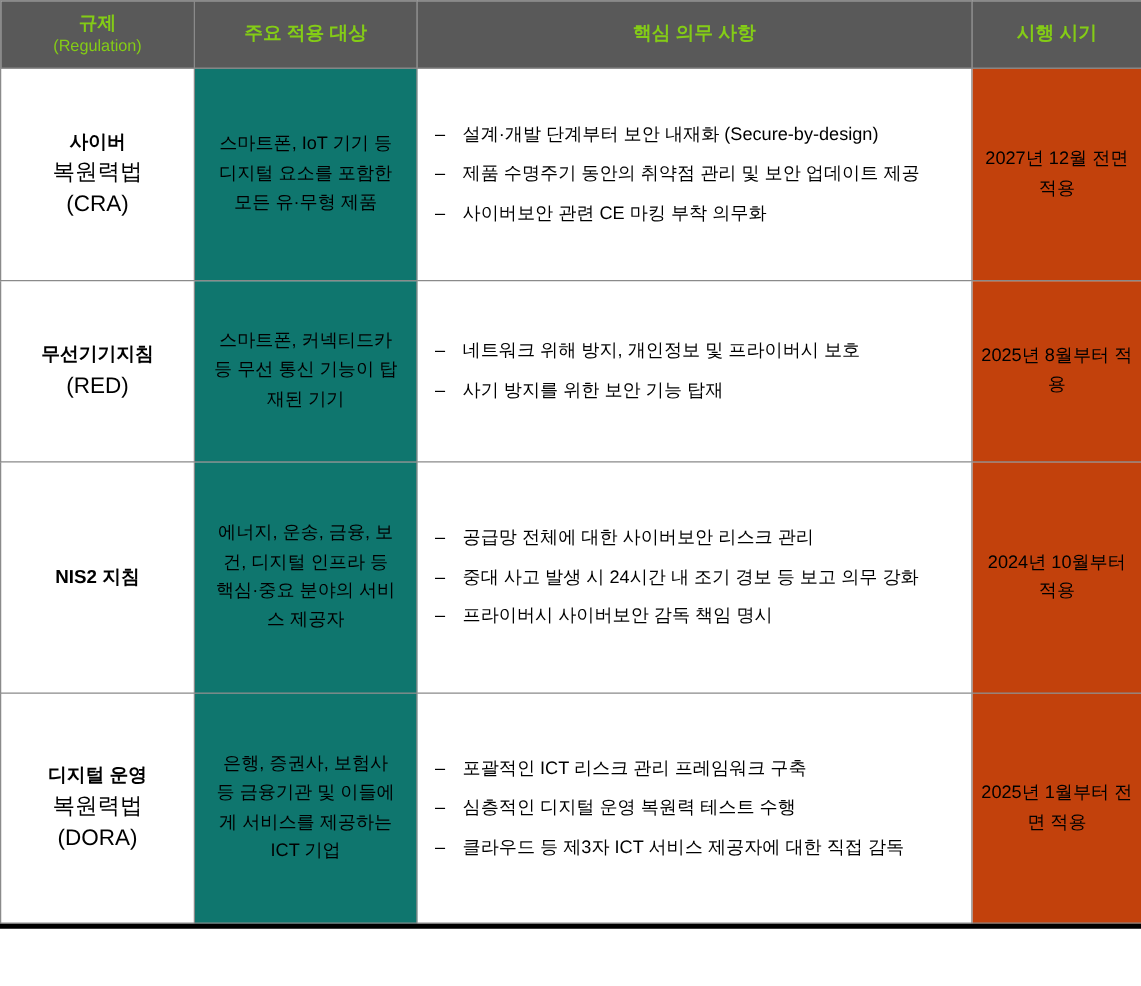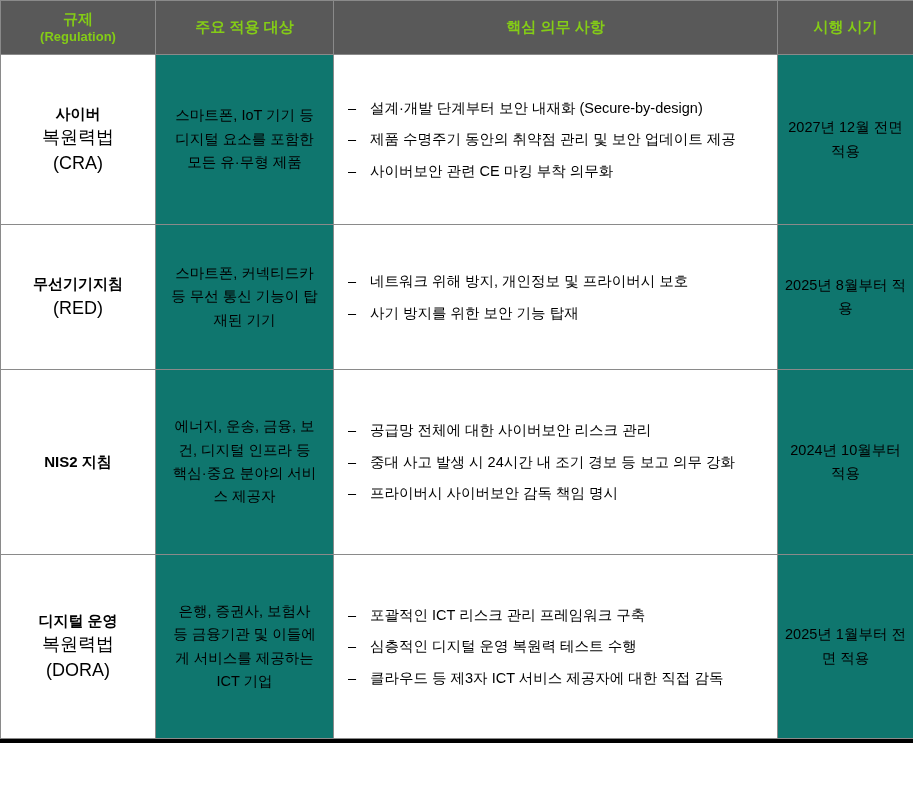--- a/index.html
+++ b/index.html
@@ -35,21 +35,21 @@
     font-weight: bold;
     font-size: 15px;
     line-height: 1.25;
     text-align: center;
     padding: 9px 4px;
     border-color: #8a8a8a;
   }
   thead th .sub {
     display: block;
     font-size: 13px;
-    font-weight: bold;
+    font-weight: normal;
   }
   col.c1 { width: 155px; }
   col.c2 { width: 178px; }
   col.c3 { width: 444px; }
   col.c4 { width: 136px; }
 
   td.reg-name {
     text-align: center;
     font-weight: bold;
     font-size: 15px;
@@ -71,21 +71,21 @@
   }
   td.duties {
     padding: 10px 14px 10px 10px;
     background: #ffffff;
   }
   td.timing {
     text-align: center;
     font-size: 14.5px;
     line-height: 1.6;
     padding: 8px 6px;
-    background: #0f766e;
+    background: #c2410c;
   }
   ul.duty-list {
     list-style: none;
     margin: 0;
     padding: 0;
   }
   ul.duty-list li {
     position: relative;
     padding-left: 26px;
     margin: 0 0 9px 0;

